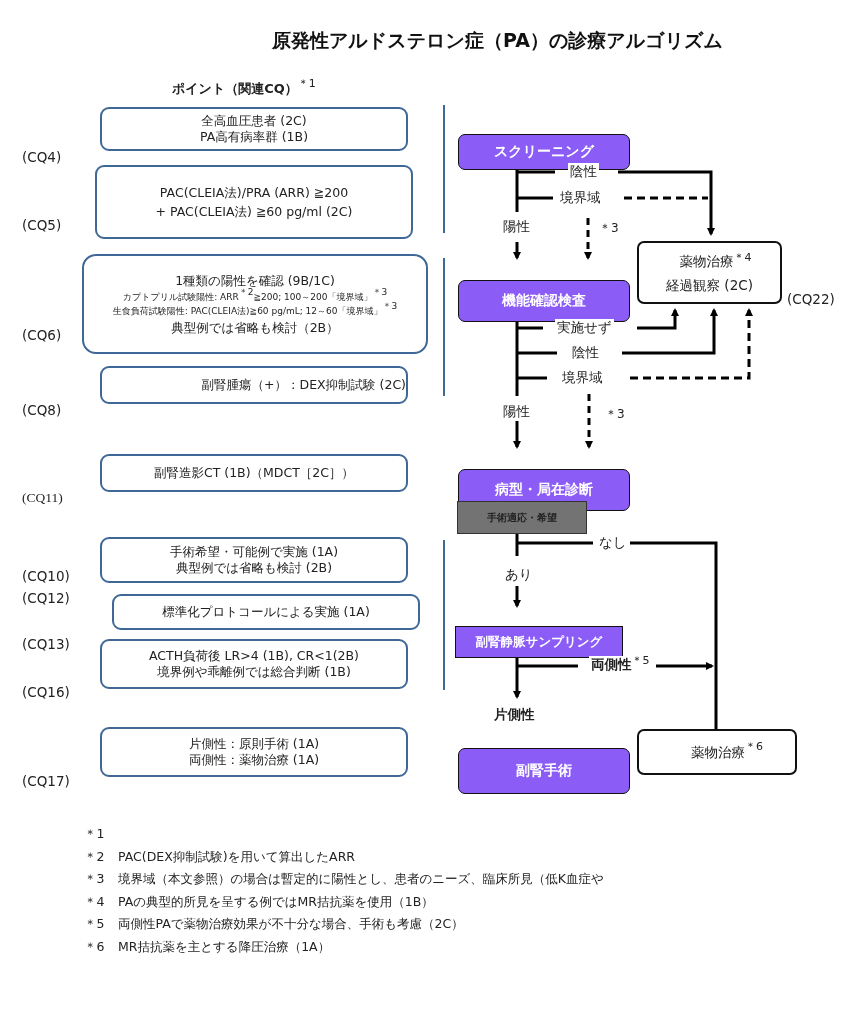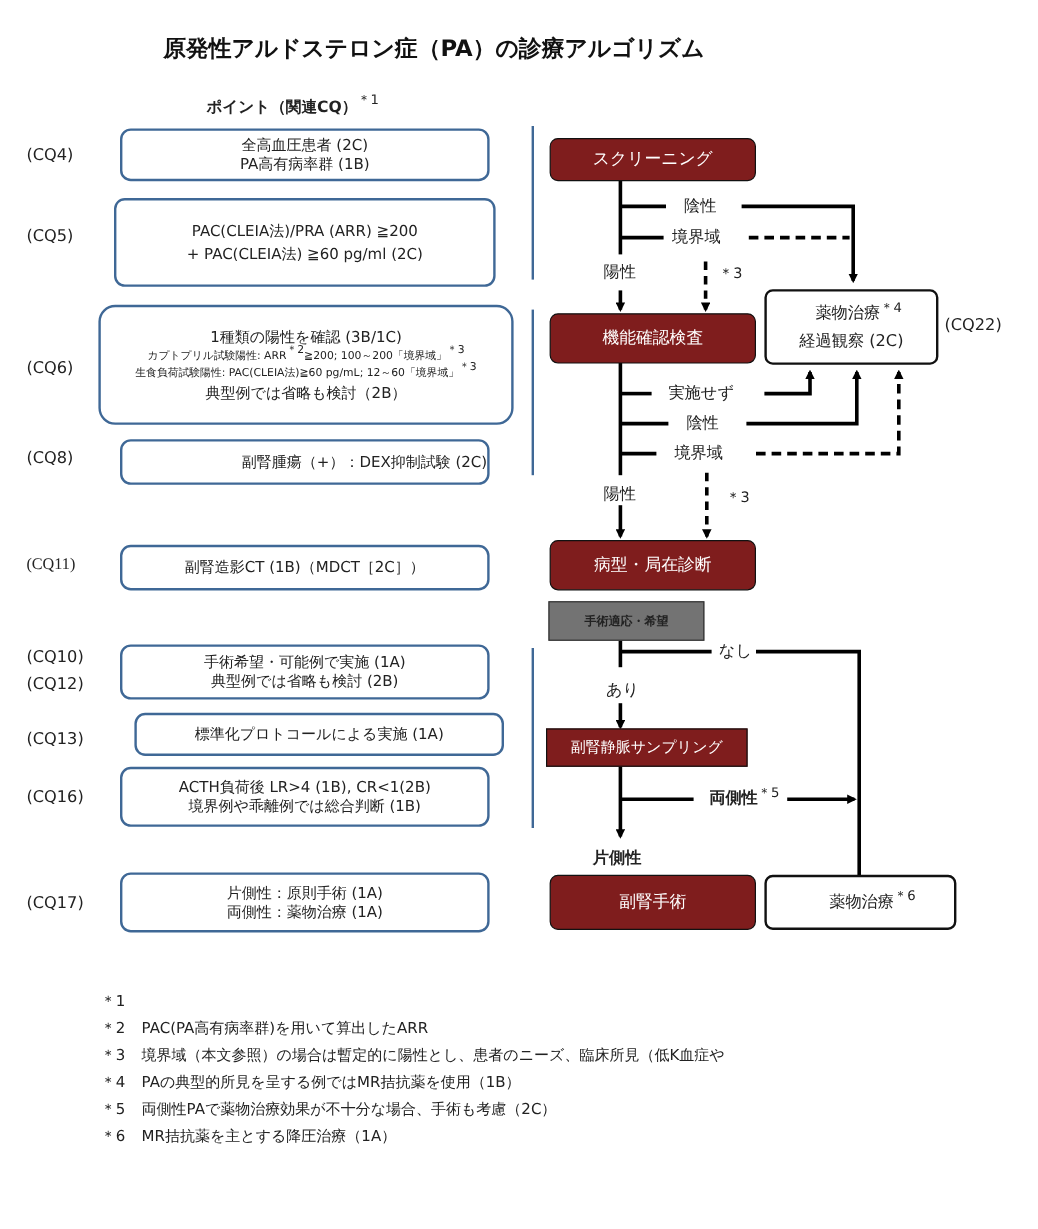--- a/index.html
+++ b/index.html
@@ -1,29 +1,29 @@
 <!DOCTYPE html>
 <html><head>
 <meta charset="utf-8">
 <style>
   html, body { margin:0; padding:0; background:#ffffff; }
   body { width:865px; height:1024px; position:relative; overflow:hidden;
          font-family:"DejaVu Sans", "Liberation Sans", sans-serif; color:#222; }
   .abs { position:absolute; }
-  .title { left:0; width:723px; top:28px; text-align:center; font-size:19px; font-weight:bold; color:#111; }
+  .title { left:0; width:723px; top:28px; text-align:right; font-size:19px; font-weight:bold; color:#111; }
   .subtitle { left:172px; top:80px; font-size:13px; font-weight:bold; }
   .subtitle sup { font-weight:normal; font-size:11px; position:relative; top:-6px; vertical-align:baseline; }
-  .cq { font-size:13.5px; color:#222; }
+  .cq { font-size:13.5px; color:#222;margin-top:28px; }
   .pbox { border:2px solid #3f6896; border-radius:9px; background:#fff; display:flex; flex-direction:column;
           justify-content:center; align-items:center; text-align:center; font-size:12.5px; line-height:16px; box-sizing:border-box; }
   .pbox .small { font-size:9px; line-height:14px; white-space:nowrap; }
   sup.s { font-size:9px; position:relative; top:-5px; vertical-align:baseline; }
   .blue-rule { background:#3f6896; width:2px; }
-  .dbox { background:#7f1d1d; color:#fff; font-weight:normal; border:1.5px solid #111; border-radius:7px;
-          display:flex; justify-content:center; align-items:center; box-sizing:border-box; font-size:14px; }
+  .dbox { background:#8b5cf6; color:#fff; font-weight:bold; border:1.5px solid #111; border-radius:7px;
+          display:flex; justify-content:center; align-items:center; box-sizing:border-box; font-size:14px;margin-top:19px; }
   .wbox { background:#fff; border:2px solid #111; border-radius:7px; box-sizing:border-box;
           display:flex; flex-direction:column; justify-content:center; align-items:center; font-size:13.5px; line-height:22px; }
   .sqbox { background:#737373; border:1.5px solid #333; box-sizing:border-box; display:flex; justify-content:center; align-items:center;
            font-weight:bold; font-size:10px; }
   .lbl { font-size:13.5px; background:#fff; padding:0 2px; }
   .bold { font-weight:bold; }
   .foot { left:84px; font-size:12.5px; line-height:22.5px; }
   .foot .row { display:flex; }
   .foot .mk { width:34px; flex:none; }
   svg { position:absolute; left:0; top:0; }
@@ -84,21 +84,21 @@
 </div>
 
 <div class="abs cq" style="left:22px; top:189px;">(CQ5)</div>
 <div class="abs pbox" style="left:95px; top:165px; width:318px; height:74px; line-height:19px;">
   <div>PAC(CLEIA法)/PRA (ARR) ≧200</div>
   <div>+ PAC(CLEIA法) ≧60 pg/ml (2C)</div>
 </div>
 
 <div class="abs cq" style="left:22px; top:299px;">(CQ6)</div>
 <div class="abs pbox" style="left:82px; top:254px; width:346px; height:100px; border-radius:14px; line-height:16px;">
-  <div style="font-size:12.5px; line-height:19px;">1種類の陽性を確認 (3B/1C)</div>
+  <div style="font-size:12.5px; line-height:19px;">1種類の陽性を確認 (9B/1C)</div>
   <div class="small">
     <span>カプトプリル試験陽性: ARR</span><sup class="s">＊2</sup><span>≧200; 100～200「境界域」</span><sup class="s">＊3</sup>
   </div>
   <div class="small">
     <span>生食負荷試験陽性: PAC(CLEIA法)≧60 pg/mL; 12～60「境界域」</span><sup class="s">＊3</sup>
   </div>
   <div style="font-size:12.5px; line-height:19px;">典型例では省略も検討（2B）</div>
 </div>
 
 <div class="abs cq" style="left:22px; top:374px;">(CQ8)</div>
@@ -171,21 +171,21 @@
   <span>両側性</span><sup class="s" style="font-weight:normal; font-size:11px;">＊5</sup>
 </div>
 <div class="abs lbl bold" style="left:492px; top:706px;">片側性</div>
 
 <div class="abs foot" style="top:823px;">
   <div class="row">
       <span class="mk">＊1</span>
     </div>
   <div class="row">
       <span class="mk">＊2</span>
-      <span> PAC(PA高有病率群)を用いて算出したARR</span>
+      <span> PAC(DEX抑制試験)を用いて算出したARR</span>
     </div>
   <div class="row">
       <span class="mk">＊3</span>
       <span>境界域（本文参照）の場合は暫定的に陽性とし、患者のニーズ、臨床所見（低K血症や</span>
     </div>
   <div class="row">
       <span class="mk"></span>
     </div>
   <div class="row">
       <span class="mk">＊4</span>

